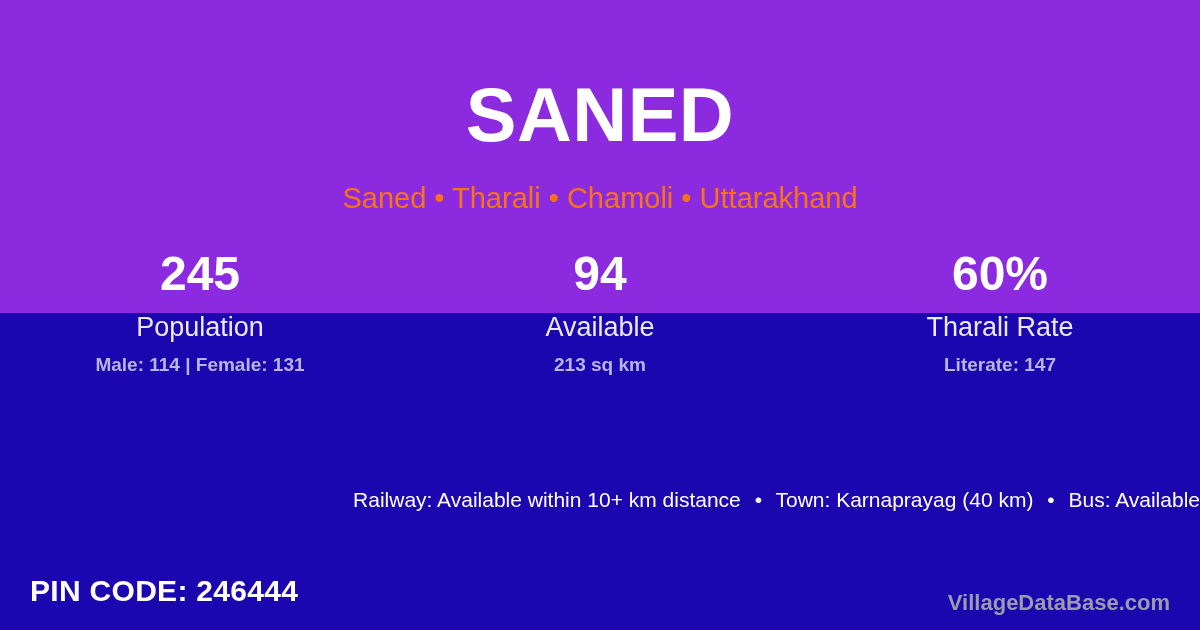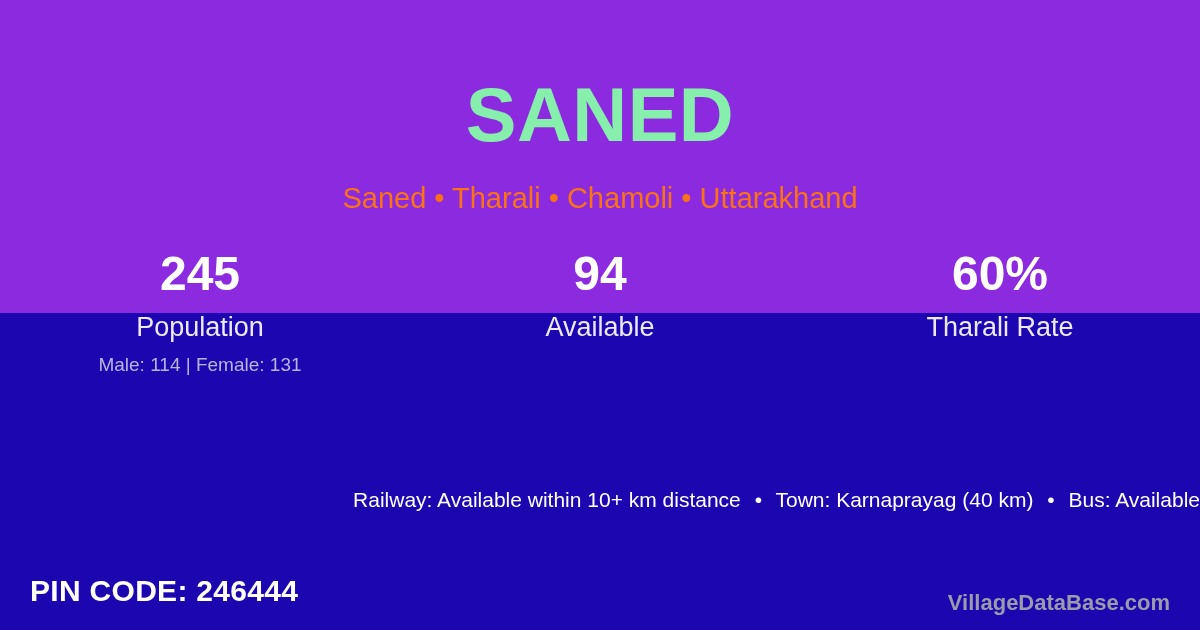--- a/index.html
+++ b/index.html
@@ -29,21 +29,21 @@
     height: 313px;
     background: #8c2ae0;
   }
   
   #village-title {
     position: absolute;
     left: 0;
     top: 77px;
     width: 1200px;
     text-align: center;
-    color: #86efac;
+    color: #ffffff;
     font-size: 76px;
     line-height: 1;
     font-weight: 800;
     letter-spacing: 0.5px;
     white-space: nowrap;
   }
   
   #location-breadcrumb {
     position: absolute;
     left: 0;
@@ -82,21 +82,21 @@
     font-size: 27px;
     line-height: 36px;
     font-weight: 400;
     margin-top: 4px;
     white-space: nowrap;
   }
   .stat-sub {
     color: #b9b4e4;
     font-size: 19px;
     line-height: 26px;
-    font-weight: 400;
+    font-weight: 700;
     margin-top: 7px;
     white-space: nowrap;
   }
   
   #amenities-line {
     position: absolute;
     left: 0;
     top: 486px;
     width: 1200px;
     text-align: right;
@@ -149,25 +149,27 @@
 
     <div class="stat-block">
       <div class="stat-value">245</div>
       <div class="stat-label">Population</div>
       <div class="stat-sub">Male: 114 | Female: 131</div>
     </div>
 
     <div class="stat-block">
       <div class="stat-value">94</div>
       <div class="stat-label">Available</div>
+      <div class="stat-sub">213 sq km</div>
     </div>
 
     <div class="stat-block">
       <div class="stat-value">60%</div>
       <div class="stat-label">Tharali Rate</div>
+      <div class="stat-sub">Literate: 147</div>
     </div>
 
   </div>
 
   <div id="amenities-line">
     <span>Railway: Available within 10+ km distance</span>
     <span class="sep">•</span>
     <span>Town: Karnaprayag (40 km)</span>
     <span class="sep">•</span>
     <span>Bus: Available</span>

